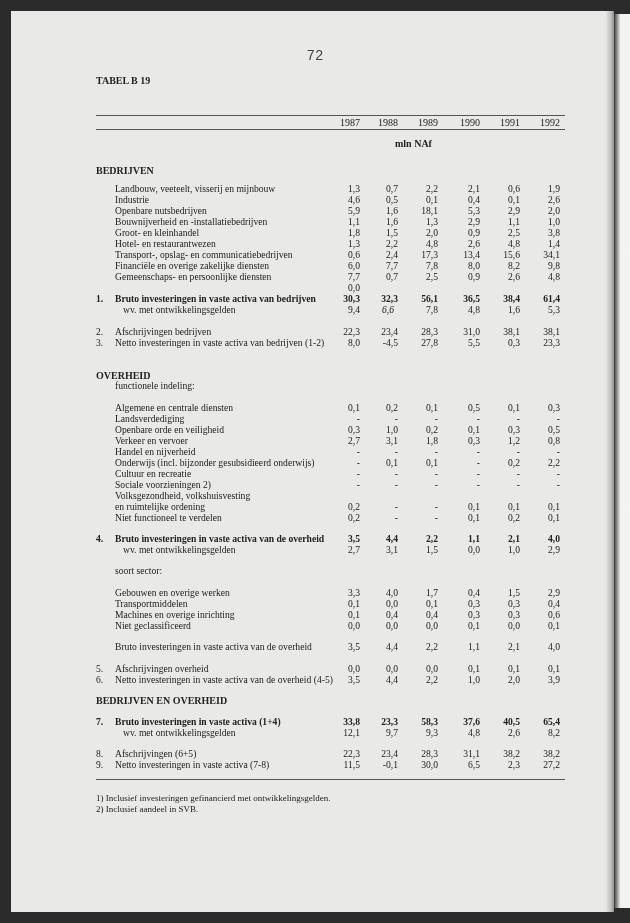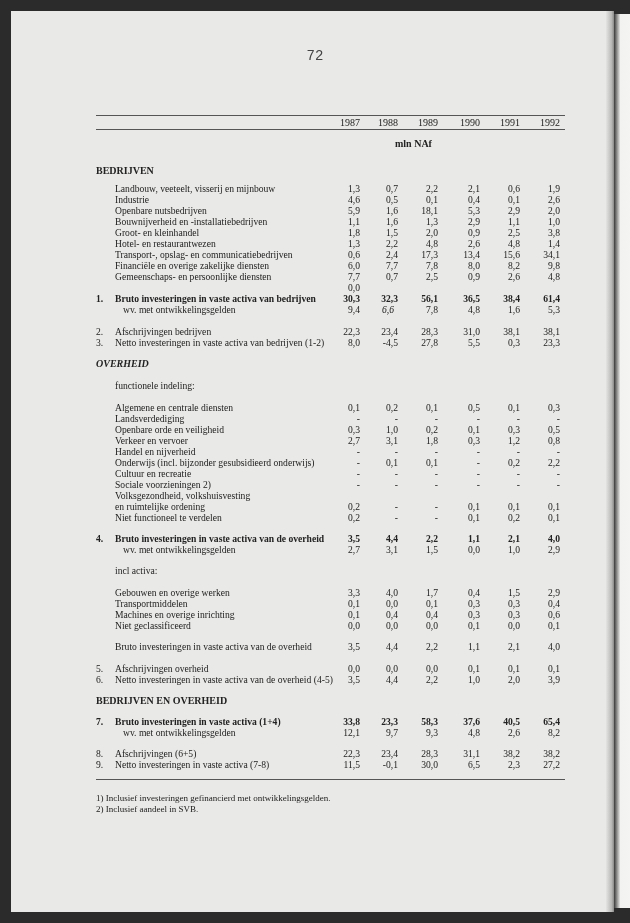--- a/index.html
+++ b/index.html
@@ -40,41 +40,42 @@
 </head>
 <body>
 
 <div class="page"></div>
 <div class="spine"></div>
 <div class="nextpage"></div>
 
 <div class="pagenum">72</div>
 
 <div class="titleblock">
+  <div class="b">TABEL B 19</div>
 </div>
 
 <div class="rule" style="top:115px;"></div>
 <div id="hdrs">
     <div class="hdr" style="left: 330px;">1987</div>
     <div class="hdr" style="left: 368px;">1988</div>
     <div class="hdr" style="left: 408px;">1989</div>
     <div class="hdr" style="left: 450px;">1990</div>
     <div class="hdr" style="left: 490px;">1991</div>
     <div class="hdr" style="left: 530px;">1992</div>
   </div>
 <div class="rule" style="top:129px;"></div>
 <div class="unit">mln NAf</div>
 
 <div class="section" style="top:165px;">BEDRIJVEN</div>
-<div class="section" style="top:358px;font-style:italic;">OVERHEID</div>
+<div class="section" style="top:370px;">OVERHEID</div>
 <div class="row" style="top:380px;">
     <span class="lbl" style="left:115px;">functionele indeling:</span>
   </div>
 <div class="row" style="top:565px;">
-    <span class="lbl" style="left:115px;">incl activa:</span>
+    <span class="lbl" style="left:115px;">soort sector:</span>
   </div>
 <div class="section" style="top:695px;">BEDRIJVEN  EN  OVERHEID</div>
 
 <div id="rows">
     <div class="row" style="top: 183px;">
       <span class="lbl" style="left: 115px;">Landbouw, veeteelt, visserij en mijnbouw</span>
       <span class="v" style="left: 326px;">1,3</span>
       <span class="v" style="left: 364px;">0,7</span>
       <span class="v" style="left: 404px;">2,2</span>
       <span class="v" style="left: 446px;">2,1</span>

